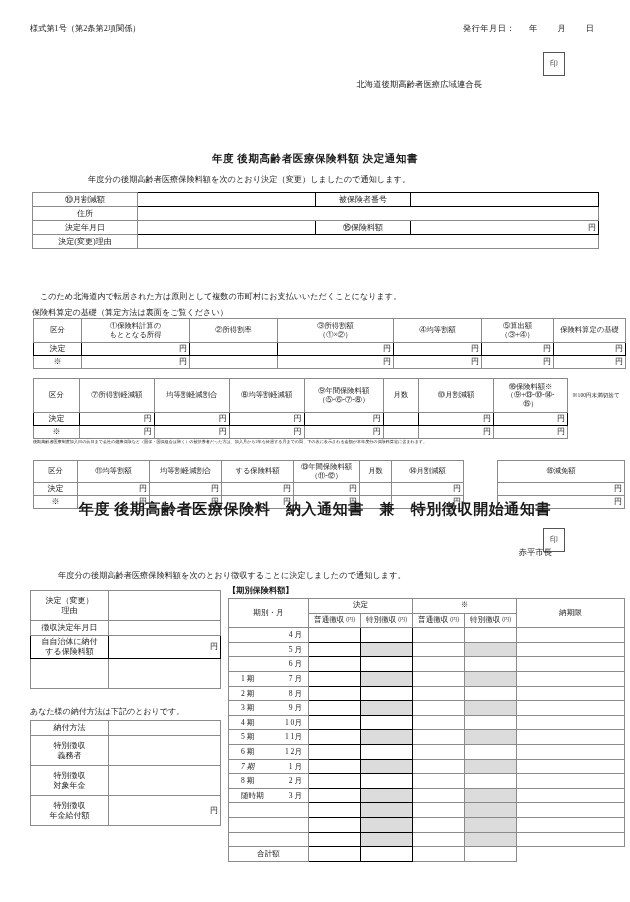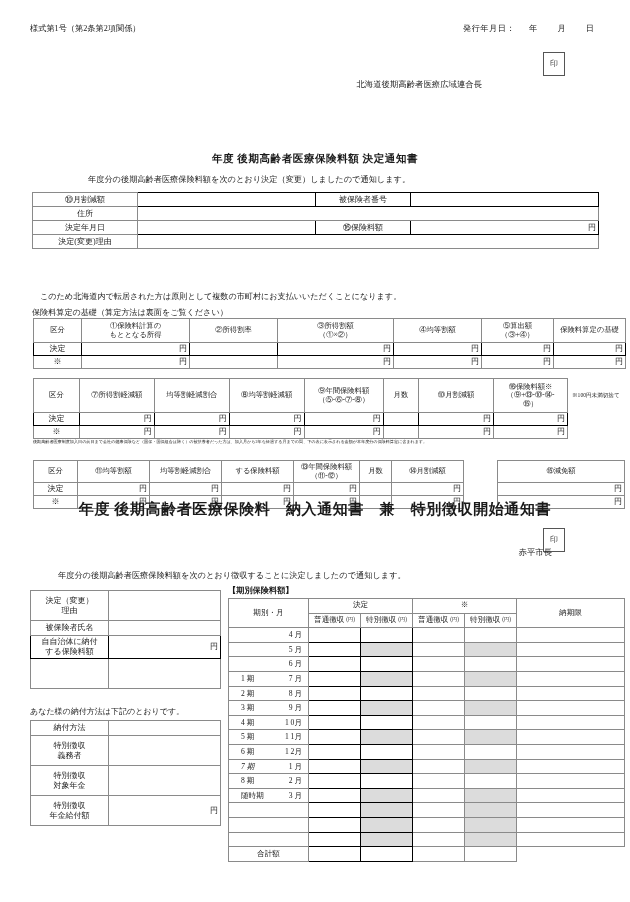--- a/index.html
+++ b/index.html
@@ -307,21 +307,21 @@
     <colgroup>
         <col style="width:78px">
         <col style="width:112px">
       </colgroup>
     <tbody>
         <tr>
           <td class="lbl" style="height: 30px;">決定（変更）<br>理由</td>
           <td class="val" style="height: 30px;"></td>
         </tr>
         <tr>
-          <td class="lbl">被保険者氏名</td>
+          <td class="lbl">徴収決定年月日</td>
           <td class="val"></td>
         </tr>
         <tr>
           <td class="lbl emph">自自治体に納付<br>する保険料額</td>
           <td class="val emph">円</td>
         </tr>
         <tr>
           <td class="lbl" style="height: 30px;"></td>
           <td class="val" style="height: 30px;"></td>
         </tr>

